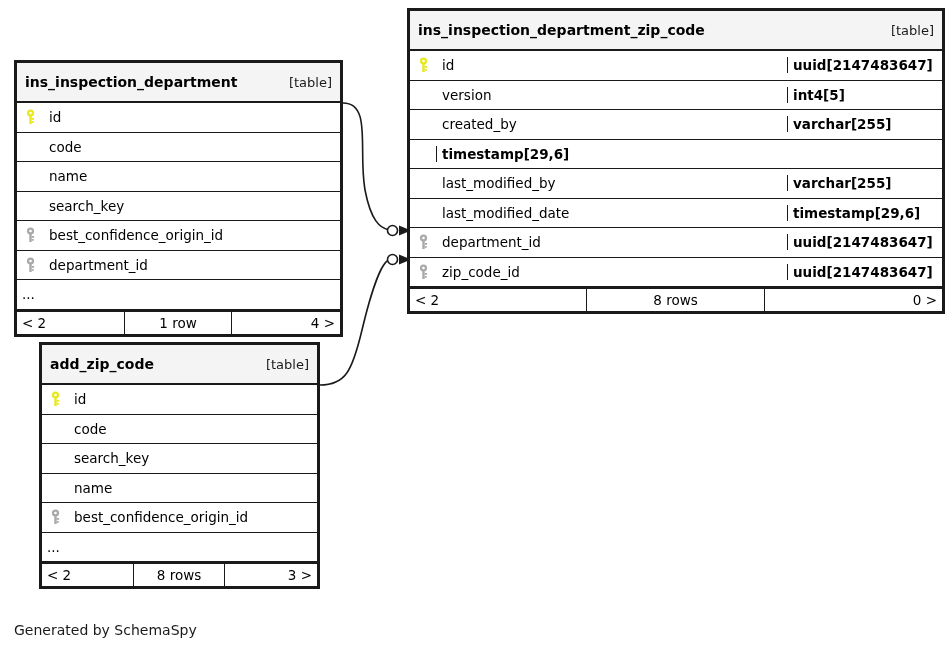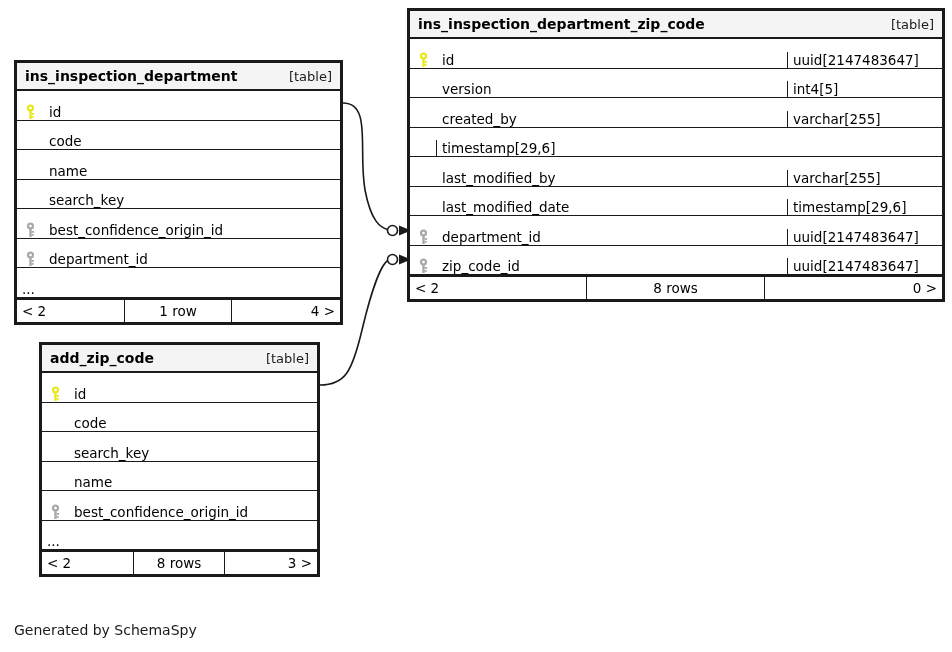--- a/index.html
+++ b/index.html
@@ -18,35 +18,35 @@
   .tbl{
     position:absolute;
     box-sizing:border-box;
     background:#ffffff;
     border:3px solid #1a1a1a;
   }
   .tbl-head{
     box-sizing:border-box;
     background:#f4f4f4;
     border-bottom:2px solid #1a1a1a;
-    height:28px;
+    height:40px;
     display:flex;
     align-items:center;
     padding:0 8px;
     font-weight:bold;
     font-size:14px;
     white-space:nowrap;
   }
   .tbl-head .tname{flex:1 1 auto;}
   .tbl-head .ttag{font-weight:normal;font-size:13px;color:#1a1a1a;}
 
   .row{
     box-sizing:border-box;
     display:flex;
-    align-items:flex-end;
+    align-items:center;
     height:29.5px;
     border-bottom:1.6px solid #1a1a1a;
   }
   .row:last-of-type{border-bottom:none;}
   .cell-name{
     box-sizing:border-box;
     flex:1 1 auto;
     display:flex;
     align-items:center;
     padding-left:6px;
@@ -87,21 +87,21 @@
     align-items:center;
     padding:0 5px;
     white-space:nowrap;
   }
   .foot-prev{flex:0 0 33.33%;justify-content:flex-start;border-right:1.6px solid #1a1a1a;}
   .foot-mid{flex:1 1 auto;justify-content:center;border-right:1.6px solid #1a1a1a;}
   .foot-next{flex:0 0 33.33%;justify-content:flex-end;}
 
   
   #tbl-main{left:407px;top:8px;width:538px;}
-  #tbl-main .cell-type{flex:0 0 155px;}
+  #tbl-main .cell-type{flex:0 0 155px;font-weight:bold;}
   #tbl-dept{left:14px;top:60px;width:329px;}
   #tbl-zip{left:39px;top:342px;width:281px;}
 
   
   #links{position:absolute;left:0;top:0;width:952px;height:652px;pointer-events:none;}
 
   #credit{
     position:absolute;
     left:14px;top:622px;
     font-size:14px;

